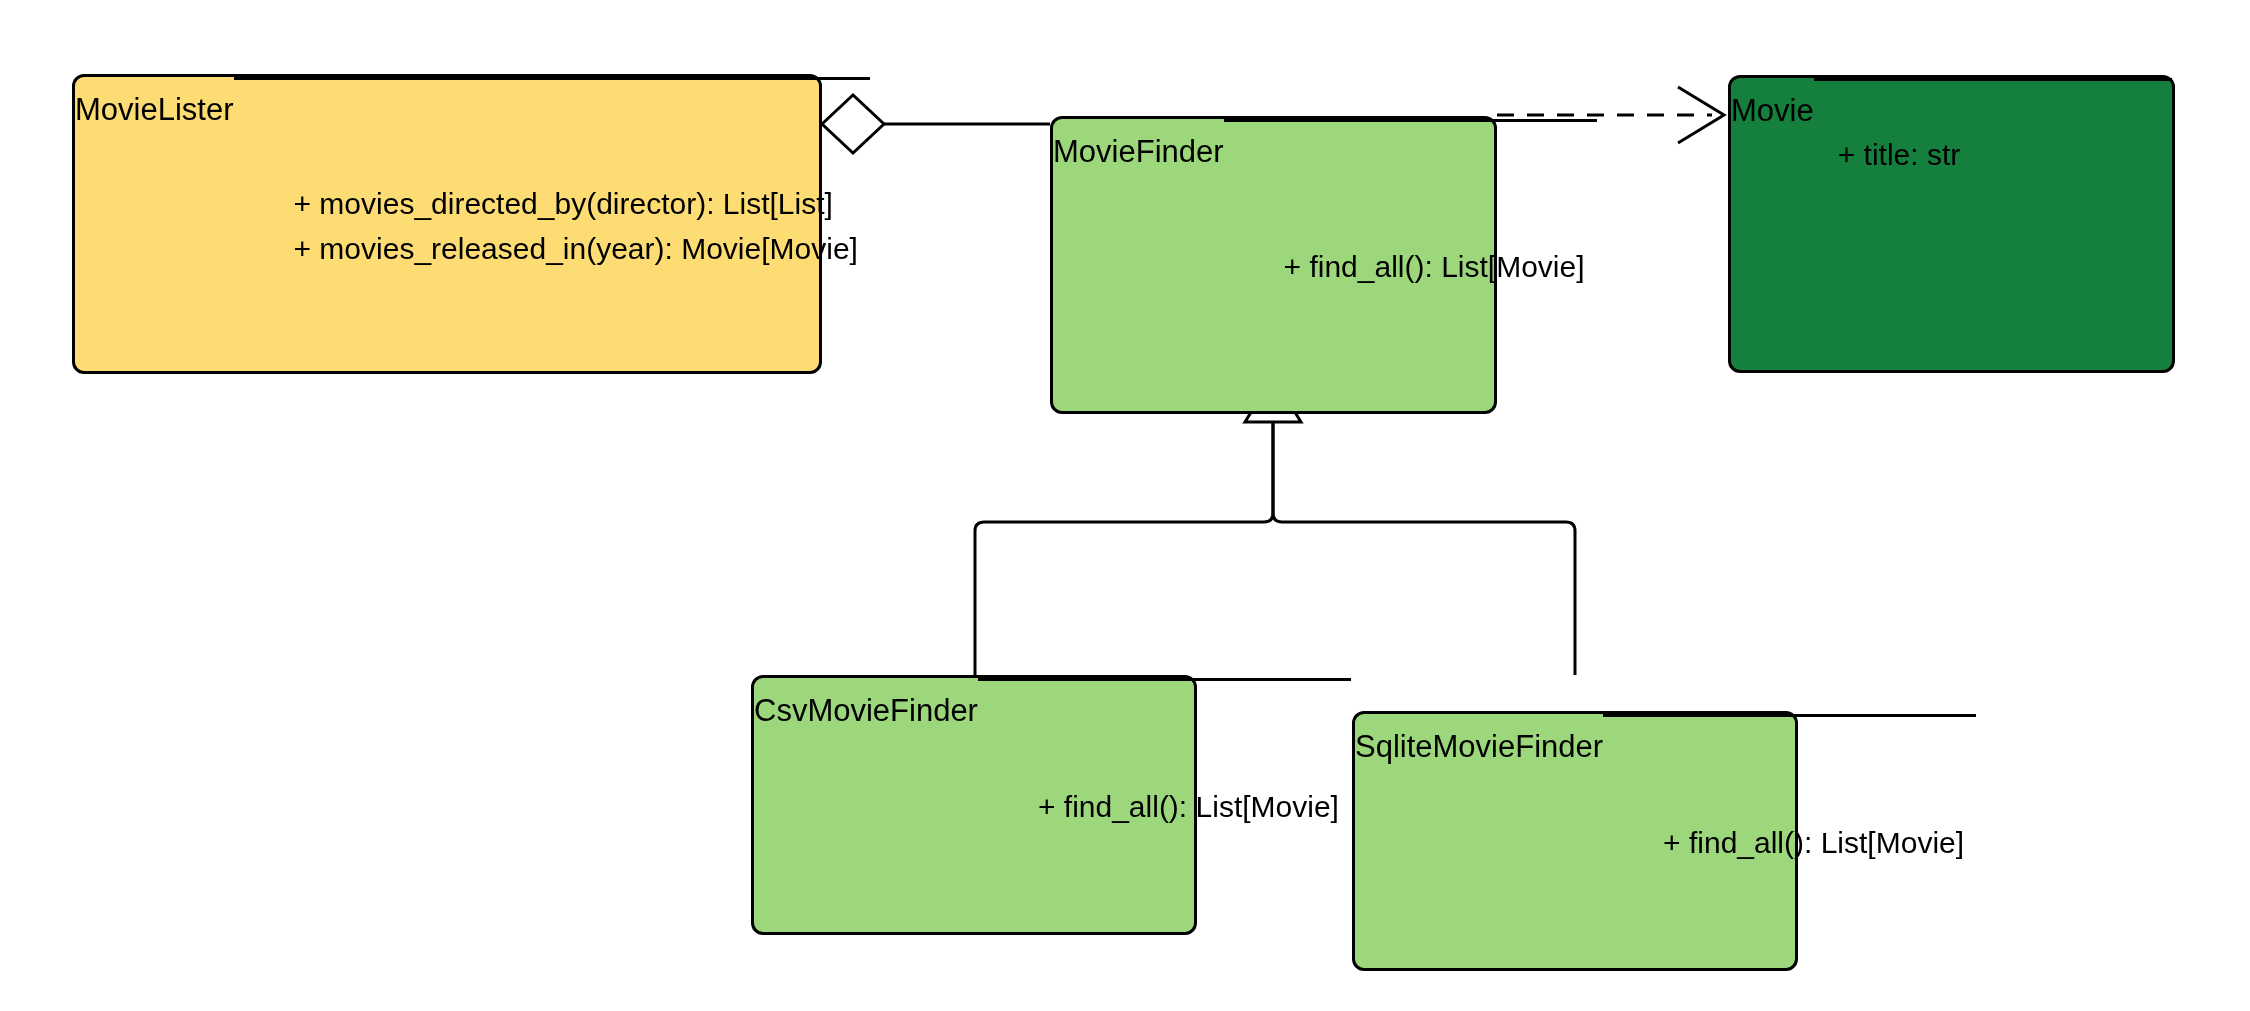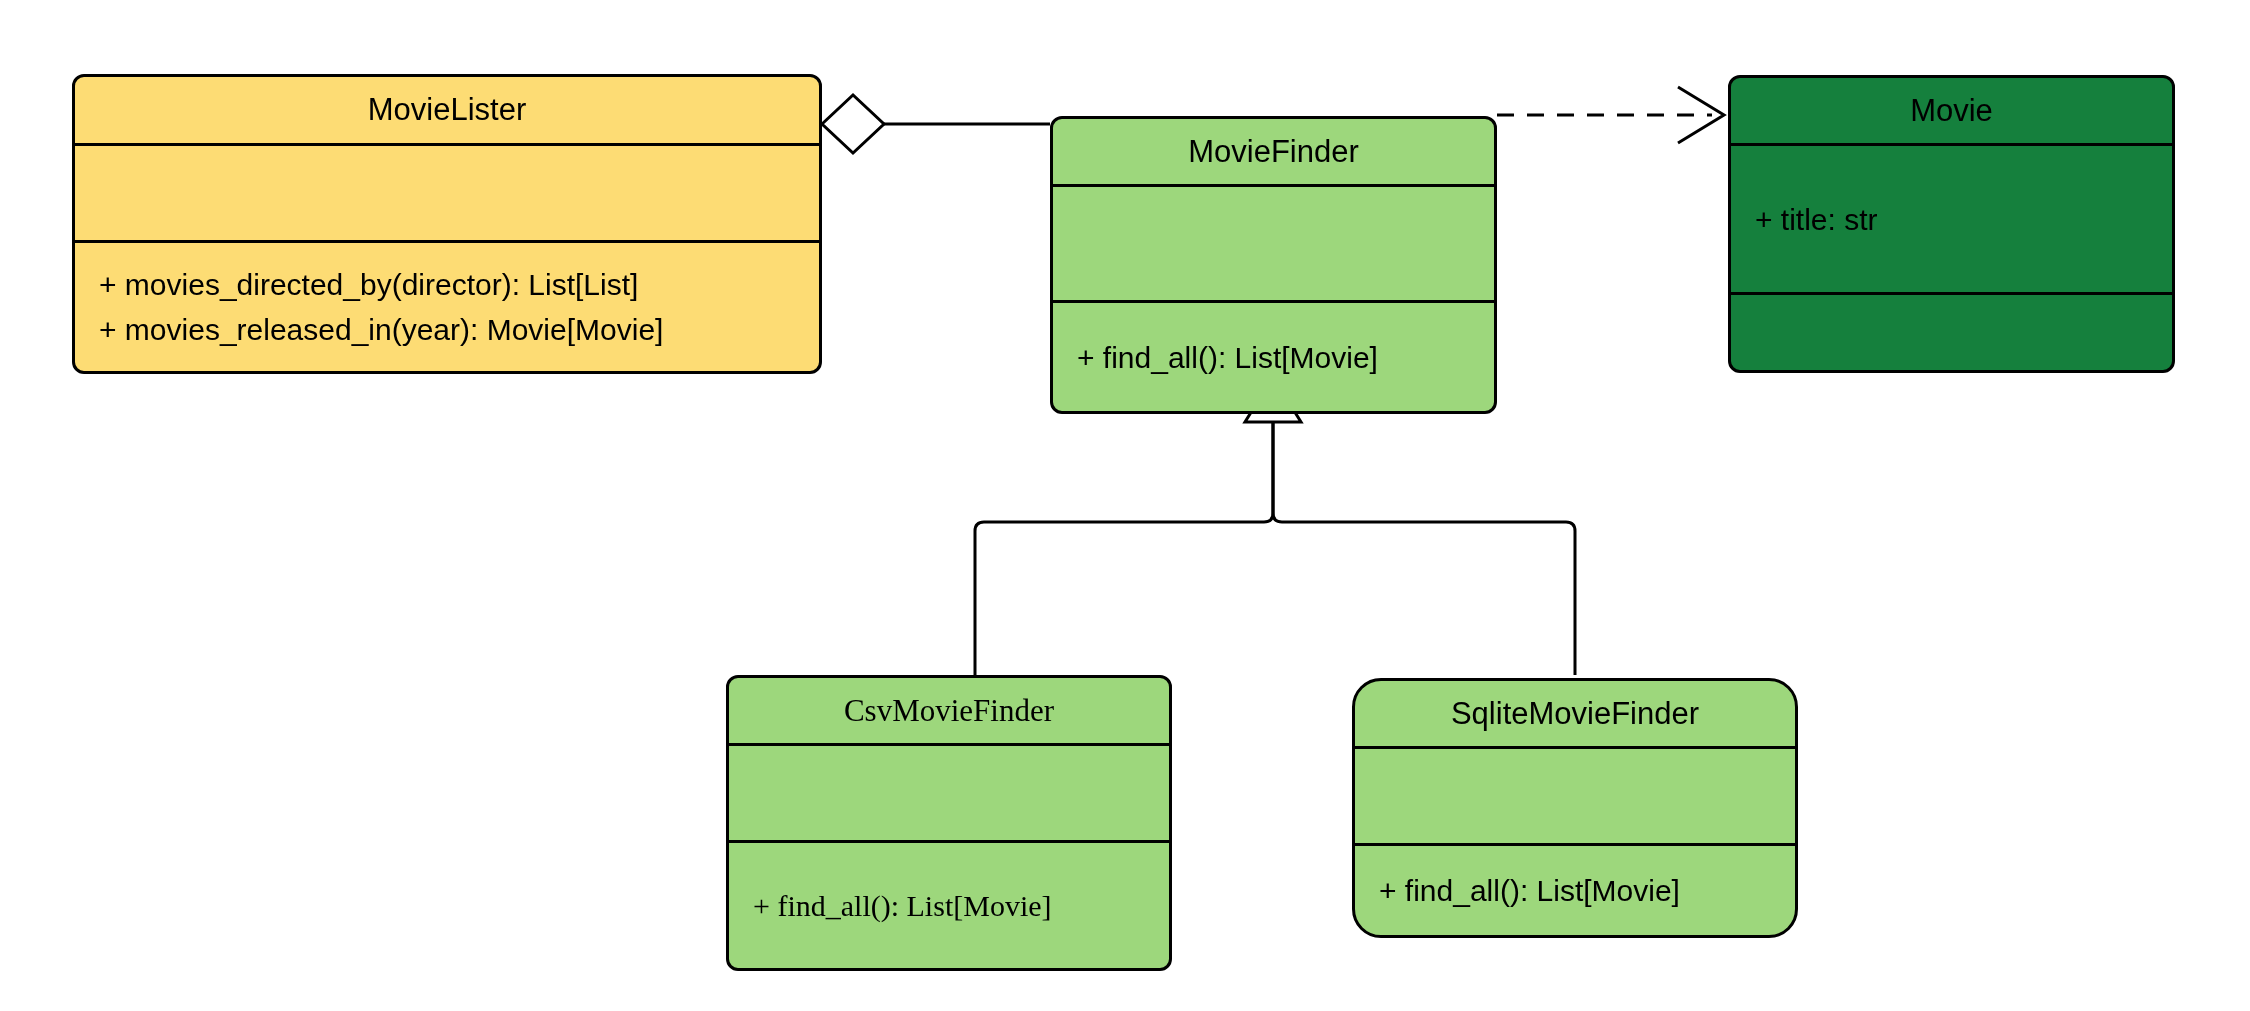--- a/index.html
+++ b/index.html
@@ -22,21 +22,20 @@
     top: 0;
     width: 2250px;
     height: 1011px;
   }
   .uml-class {
     position: absolute;
     box-sizing: border-box;
     border: 3px solid #000;
     border-radius: 12px;
     display: flex;
-    flex-direction: column;
   }
   .compartment {
     box-sizing: border-box;
   }
   .compartment.title {
     display: flex;
     align-items: center;
     justify-content: center;
     font-size: 31px;
   }
@@ -59,25 +58,25 @@
   #movielister .attrs { height: 97px; }
 
   #moviefinder        { left: 1050px; top: 75px;  width: 447px; height: 298px; }
   #moviefinder .title { height: 65px; }
   #moviefinder .attrs { height: 116px; }
 
   #movie              { left: 1728px; top: 75px;  width: 447px; height: 298px; }
   #movie .title       { height: 65px; }
   #movie .attrs       { height: 149px; }
 
-  #csvmoviefinder        { left: 726px;  top: 675px; width: 446px; height: 296px; font-family: Liberation Serif, serif; }
+  #csvmoviefinder        { left: 751px;  top: 675px; width: 446px; height: 260px; }
   #csvmoviefinder .title { height: 65px; }
   #csvmoviefinder .attrs { height: 97px; }
 
-  #sqlitemoviefinder        { left: 1352px; top: 678px; width: 446px; height: 260px; border-radius: 29px; }
+  #sqlitemoviefinder        { left: 1352px; top: 711px; width: 446px; height: 260px; }
   #sqlitemoviefinder .title { height: 65px; }
   #sqlitemoviefinder .attrs { height: 97px; }
 </style>
 </head>
 <body>
 
 <div id="canvas">
 
   <svg id="connectors" viewBox="0 0 2250 1011" xmlns="http://www.w3.org/2000/svg">
     <g stroke="#000000" stroke-width="3" fill="none">

